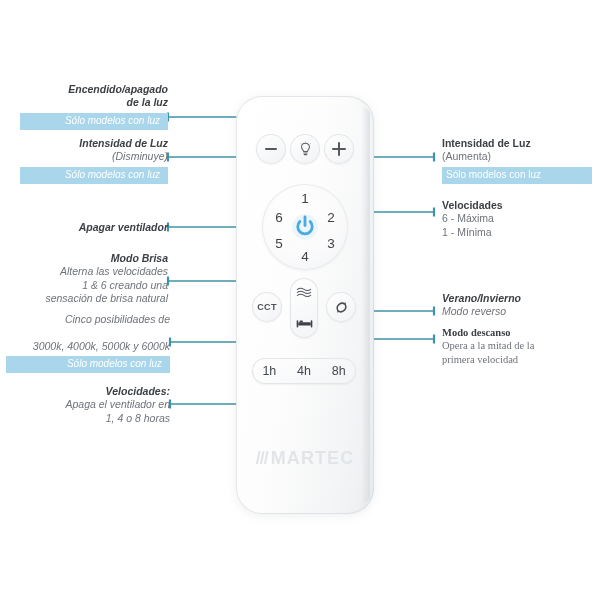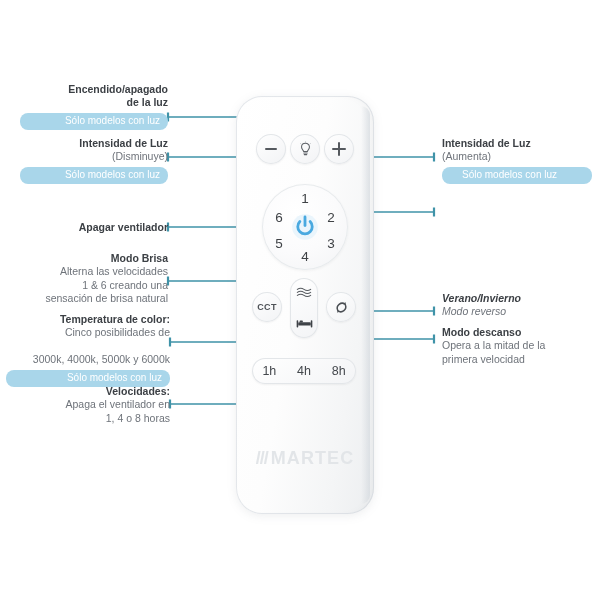--- a/index.html
+++ b/index.html
@@ -100,26 +100,26 @@
   .brand{
     position:absolute;left:0;right:0;top:352px;text-align:center;
     font-size:18px;letter-spacing:1.1px;font-weight:700;color:#e2e5e8;
     white-space:nowrap;
   }
   .brand .slashes{letter-spacing:-1px;margin-right:3px;}
 
   
   .lab{position:absolute;font-size:10.5px;line-height:13.4px;color:#6e737a;}
   .lab .t{display:block;font-weight:700;color:#3c4045;}
-  .lab.r{text-align:right;}
+  .lab.r{text-align:right;font-style:italic;}
   .lab.l{text-align:left;}
   .badge{
     display:block;background:#a9d6ea;color:#ffffff;
-    font-size:10px;line-height:14px;padding:1px 8px 2px 20px;
-    white-space:nowrap;margin-top:3px;border-radius:8px;
+    font-size:10px;line-height:14px;padding:1px 8px 2px 4px;
+    white-space:nowrap;margin-top:3px;
   }
   .lab.r .badge{margin-left:auto;}
 </style>
 </head>
 <body>
 
 <div id="stage">
 
   <svg id="leaders" viewBox="0 0 600 600">
     <g stroke="#3f93a8" stroke-width="1.6" fill="none" stroke-linecap="butt">
@@ -253,44 +253,48 @@
   </div>
 
   <div class="lab r" style="left:14px;top:252px;width:154px;">
     <span class="t">Modo Brisa</span>
     <span>Alterna las velocidades</span><br>
     <span>1 &amp; 6 creando una</span><br>
     <span>sensación de brisa natural</span>
   </div>
 
   <div class="lab r" style="left:6px;top:313px;width:164px;">
-    <span class="t">Temperatura de color:</span>
     <span>Cinco posibilidades de</span><br>
     <br>
     <span>3000k, 4000k, 5000k y 6000k</span>
     <span class="badge">Sólo modelos con luz</span>
   </div>
 
   <div class="lab r" style="left:16px;top:385px;width:154px;">
     <span class="t">Velocidades:</span>
     <span>Apaga el ventilador en</span><br>
     <span>1, 4 o 8 horas</span>
   </div>
 
   <div class="lab l" style="left:442px;top:137px;width:150px;">
     <span class="t">Intensidad de Luz</span>
     <span>(Aumenta)</span>
     <span class="badge">Sólo modelos con luz</span>
   </div>
 
+  <div class="lab l" style="left:442px;top:199px;width:150px;">
+    <span class="t">Velocidades</span>
+    <span>6 - Máxima</span><br>
+    <span>1 - Mínima</span>
+  </div>
 
   <div class="lab l" style="left:442px;top:292px;width:150px;font-style:italic;">
     <span class="t">Verano/Invierno</span>
     <span>Modo reverso</span>
   </div>
 
-  <div class="lab l" style="left:442px;top:326px;width:152px;">
+  <div class="lab l" style="left:442px;top:326px;width:152px;font-family:Liberation Serif, serif;">
     <span class="t">Modo descanso</span>
     <span>Opera a la mitad de la</span><br>
     <span>primera velocidad</span>
   </div>
 
 </div>
 
 </body></html>

